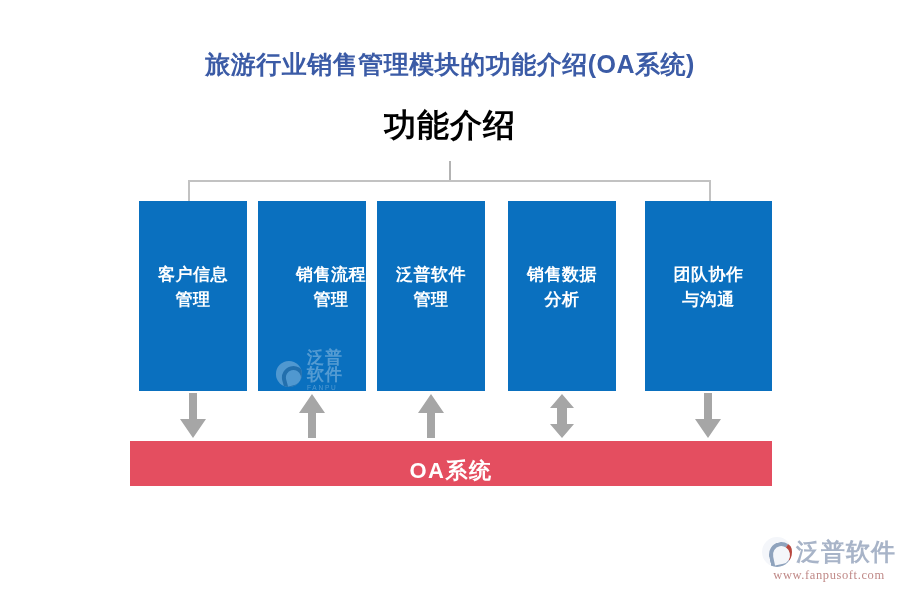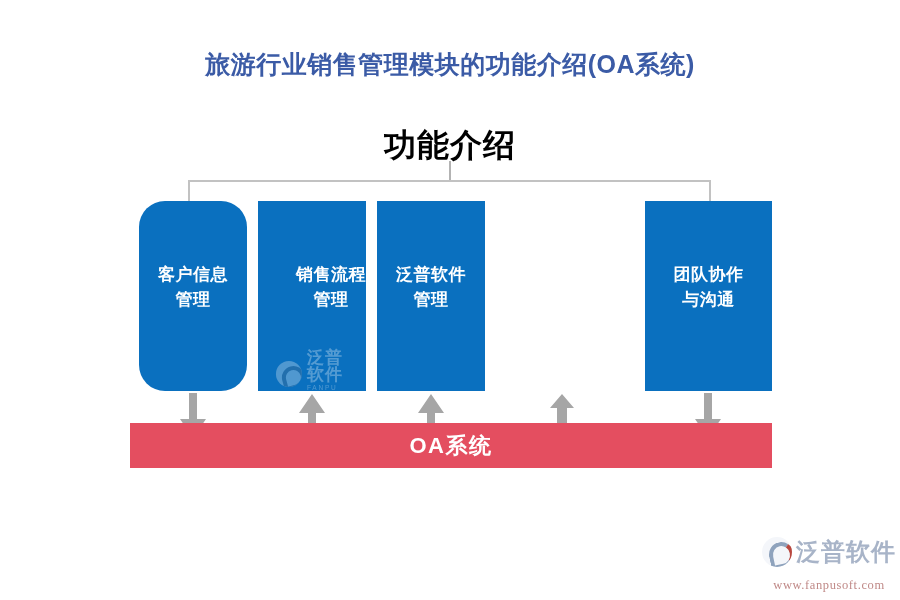--- a/index.html
+++ b/index.html
@@ -31,21 +31,20 @@
   
   .subtitle {
     position: absolute;
     left: 0; top: 104px;
     width: 900px;
     text-align: center;
     font-size: 32px;
     font-weight: bold;
     color: #000000;
     letter-spacing: 1px;
-    margin-top: 20px;
   }
 
   
   .bracket-stem {
     position: absolute;
     left: 449px; top: 161px;
     width: 2px; height: 20px;
     background: #b3b3b3;
   }
   .bracket-bar {
@@ -138,25 +137,25 @@
   .arrow {
     position: absolute;
     width: 28px;
     height: 46px;
   }
   .arrow svg { display: block; width: 100%; height: 100%; }
 
   
   .oa-bar {
     position: absolute;
-    left: 130px; top: 423px;
+    left: 130px; top: 441px;
     width: 642px; height: 45px;
     background: #e44e60;
     display: flex;
-    align-items: center;
+    align-items: flex-end;
     justify-content: center;
   }
   .oa-bar-label {
     color: #ffffff;
     font-size: 22px;
     font-weight: bold;
     letter-spacing: 1.5px;
   }
 
   
@@ -194,39 +193,39 @@
     font-size: 24px;
     font-weight: bold;
     color: #a8b4c8;
     letter-spacing: 1px;
     line-height: 1;
   }
   .logo-url {
     font-size: 12.5px;
     color: #c08a88;
     letter-spacing: 0.6px;
-    margin-top: 11px;
+    margin-top: 1px;
     font-family: "Liberation Serif", "DejaVu Serif", serif;
   }
 </style>
 </head>
 <body>
 
 <div id="stage">
 
   <div class="page-title">旅游行业销售管理模块的功能介绍(OA系统)</div>
 
   <div class="subtitle">功能介绍</div>
 
   <div class="bracket-stem"></div>
   <div class="bracket-bar"></div>
   <div class="bracket-drop left"></div>
   <div class="bracket-drop right"></div>
 
-  <div class="module-box" style="left:139px; width:108px;border-radius:26px;">
+  <div class="module-box" style="left:139px; width:108px;">
     <div class="module-label">客户信息
 管理</div>
   </div>
 
   <div class="module-box" style="left:258px; width:108px;justify-content:flex-end;">
     <div class="module-label">销售流程
 管理</div>
     <div class="box-watermark">
       <span class="wm-mark"></span>
       <span class="wm-text">
@@ -234,20 +233,24 @@
         <span class="wm-en">FANPU SOFTWARE</span>
       </span>
     </div>
   </div>
 
   <div class="module-box" style="left:377px; width:108px;">
     <div class="module-label">泛普软件
 管理</div>
   </div>
 
+  <div class="module-box" style="left:508px; width:108px;">
+    <div class="module-label">销售数据
+分析</div>
+  </div>
 
   <div class="module-box" style="left:645px; width:127px;justify-content:center;">
     <div class="module-label">团队协作
 与沟通</div>
   </div>
 
   <div class="arrow" style="left:179px; top:393px;">
     <svg viewBox="0 0 28 46" xmlns="http://www.w3.org/2000/svg">
       <polygon points="10,0 18,0 18,26 27,26 14,45 1,26 10,26" fill="#a6a6a6"></polygon>
     </svg>

